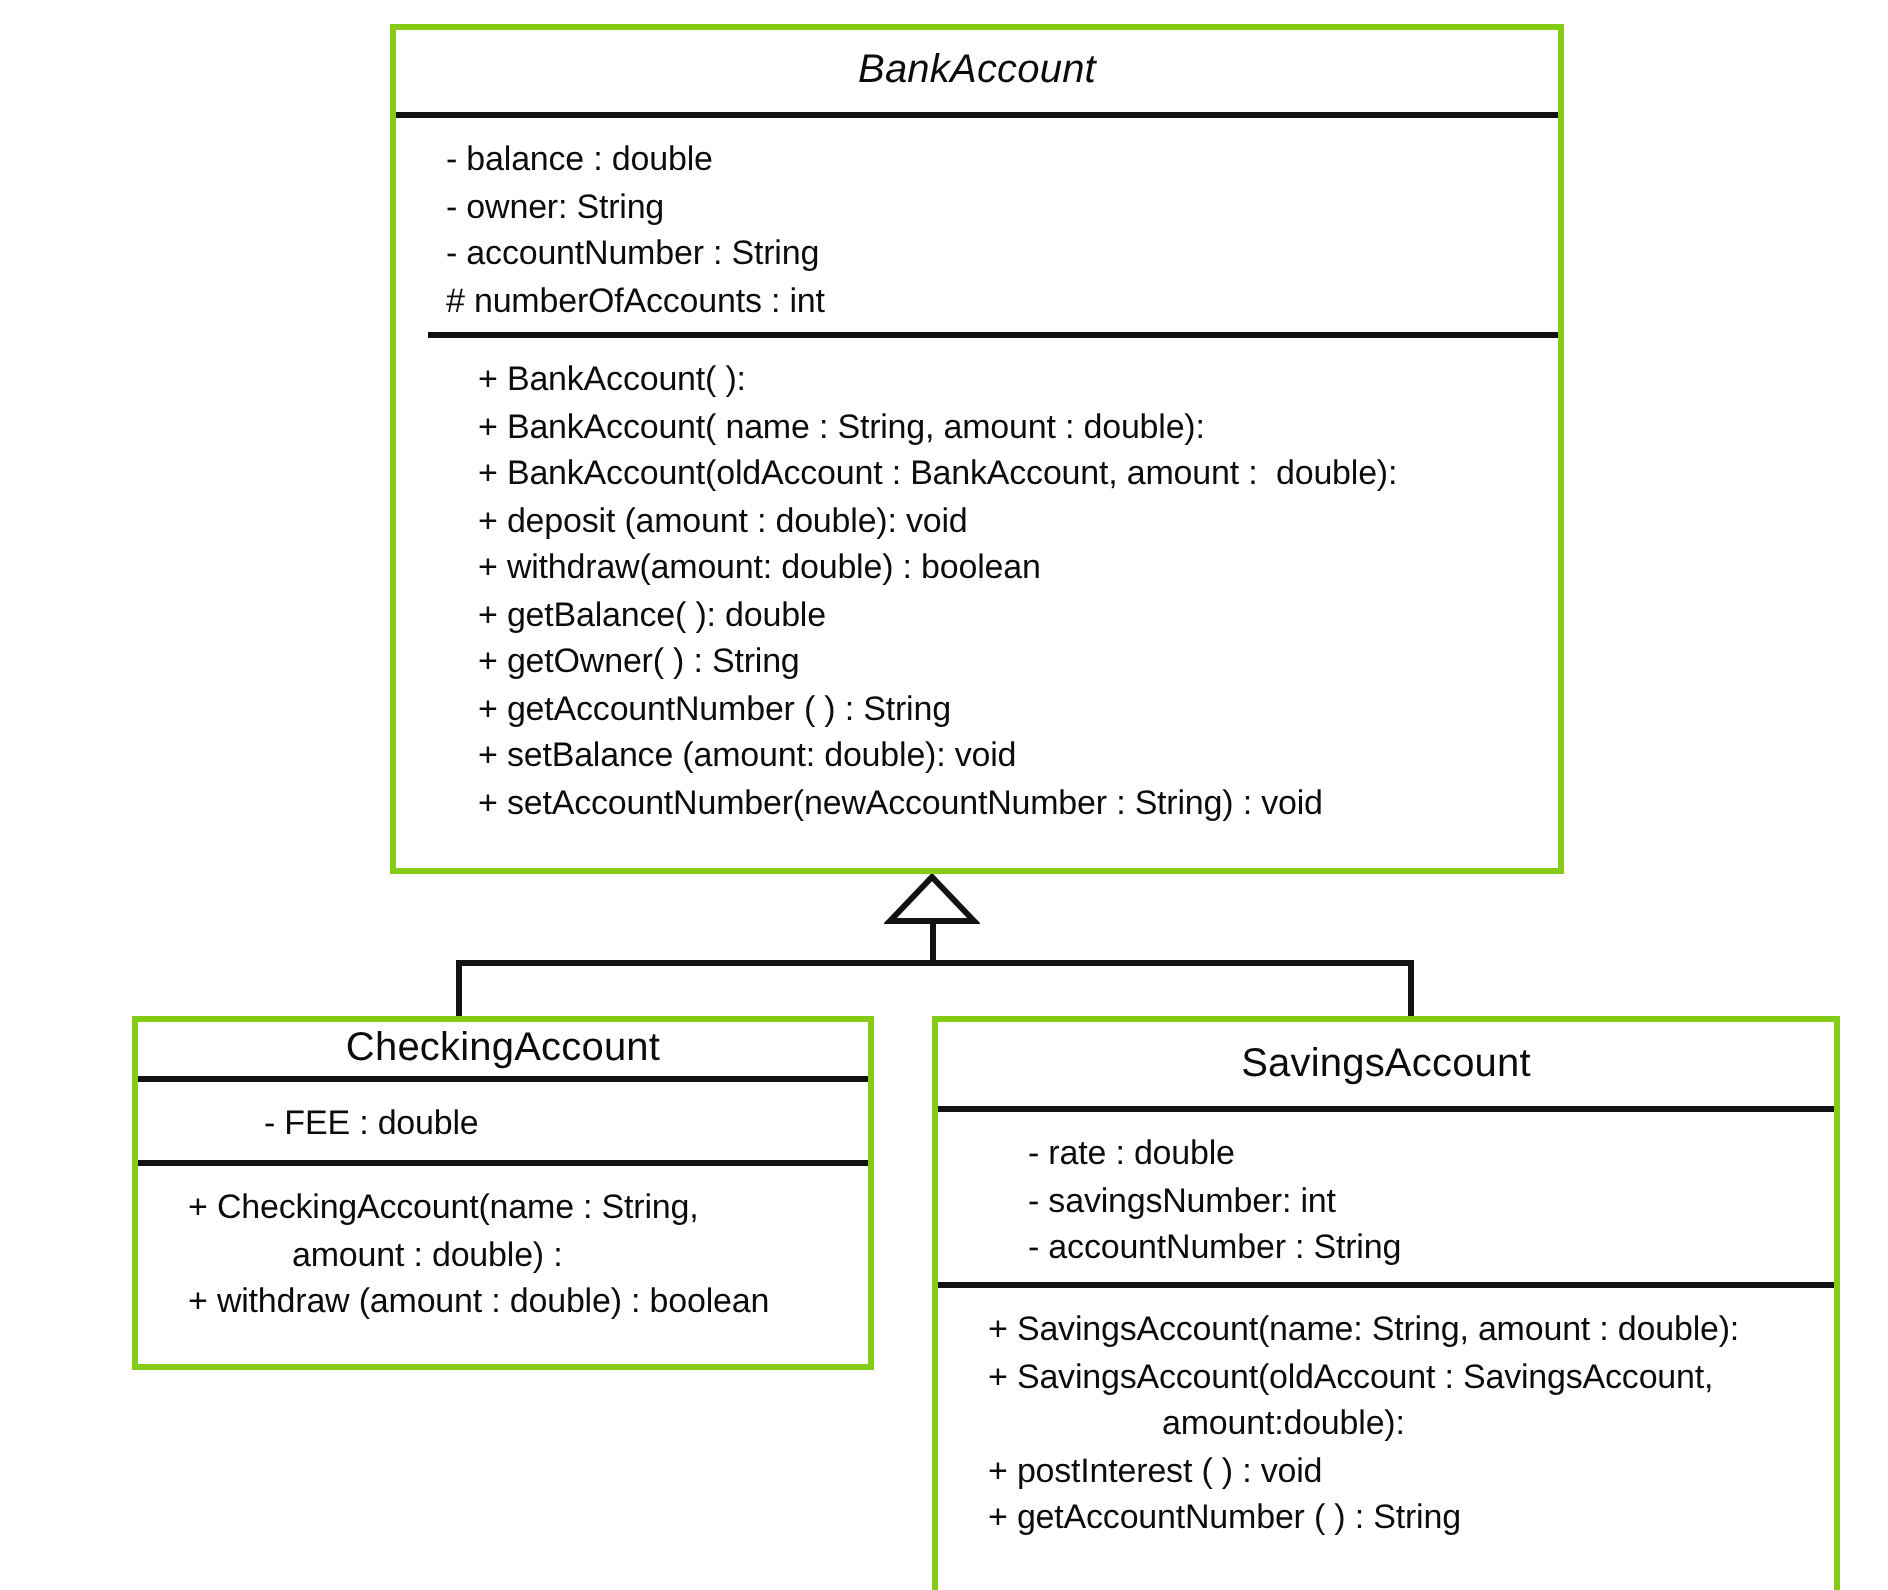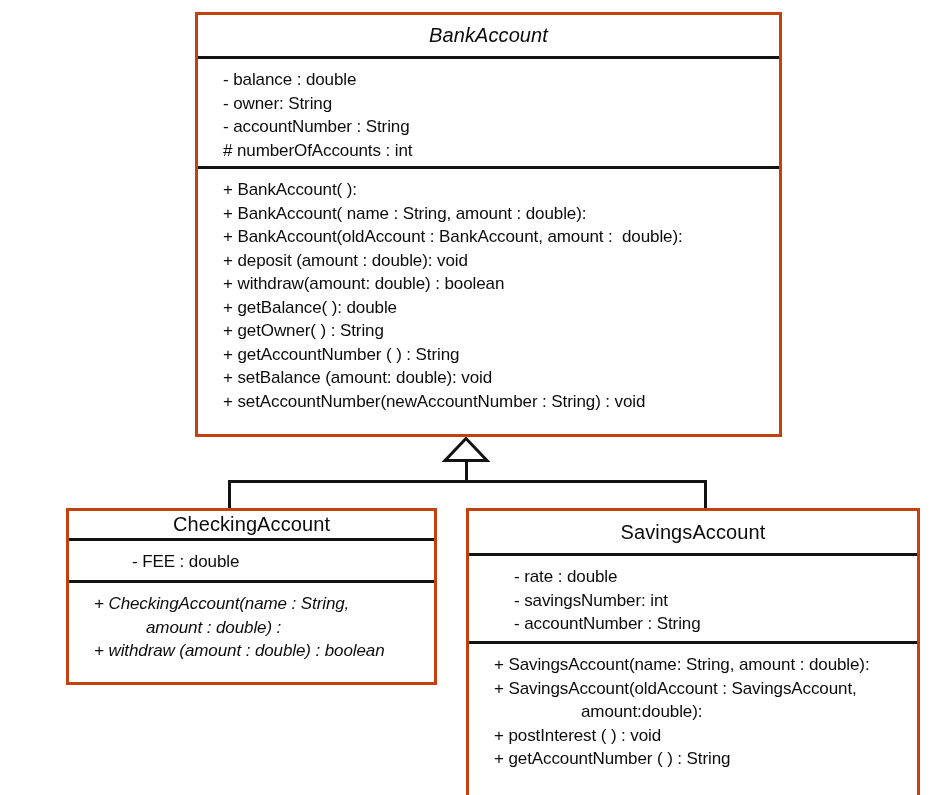--- a/index.html
+++ b/index.html
@@ -20,21 +20,21 @@
     height: 795px;
     background: #ffffff;
     overflow: hidden;
   }
 
   
   .uml-class {
     position: absolute;
     box-sizing: border-box;
     background: #ffffff;
-    border: 3px solid #c2410c;
+    border: 3px solid #84cc16;
     z-index: 3;
   }
 
   .uml-compartment {
     box-sizing: border-box;
     position: relative;
   }
   .uml-compartment + .uml-compartment {
     border-top: 3px solid #121212;
   }
@@ -93,21 +93,21 @@
 
     <div class="uml-compartment uml-title abstract" style="height:41px;">BankAccount</div>
 
     <div class="uml-compartment uml-members" style="height:110px;">
       <div class="uml-member">- balance : double</div>
       <div class="uml-member">- owner: String</div>
       <div class="uml-member">- accountNumber : String</div>
       <div class="uml-member"># numberOfAccounts : int</div>
     </div>
 
-    <div class="uml-compartment uml-members" style="height:262px;">
+    <div class="uml-compartment uml-members" style="height:262px;margin-left:16px;">
       <div class="uml-member">+ BankAccount( ):</div>
       <div class="uml-member">+ BankAccount( name : String, amount : double):</div>
       <div class="uml-member">+ BankAccount(oldAccount : BankAccount, amount :  double):</div>
       <div class="uml-member">+ deposit (amount : double): void</div>
       <div class="uml-member">+ withdraw(amount: double) : boolean</div>
       <div class="uml-member">+ getBalance( ): double</div>
       <div class="uml-member">+ getOwner( ) : String</div>
       <div class="uml-member">+ getAccountNumber ( ) : String</div>
       <div class="uml-member">+ setBalance (amount: double): void</div>
       <div class="uml-member">+ setAccountNumber(newAccountNumber : String) : void</div>
@@ -129,21 +129,21 @@
   <div class="conn-line conn-v" style="left:704px; top:480px; height:31px;"></div>
 
   <div class="uml-class" id="class-checking-account" style="left:66px; top:508px; width:371px; height:177px;">
 
     <div class="uml-compartment uml-title" style="height:27px;">CheckingAccount</div>
 
     <div class="uml-compartment uml-members" style="height:42px;padding-left:38px;">
       <div class="uml-member">- FEE : double</div>
     </div>
 
-    <div class="uml-compartment uml-members" style="height:98px;font-style:italic;">
+    <div class="uml-compartment uml-members" style="height:98px;">
       <div class="uml-member">+ CheckingAccount(name : String,</div>
       <div class="uml-member indent">amount : double) :</div>
       <div class="uml-member">+ withdraw (amount : double) : boolean</div>
     </div>
   </div>
 
   <div class="uml-class" id="class-savings-account" style="left:466px; top:508px; width:454px; height:291px;">
 
     <div class="uml-compartment uml-title" style="height:42px;">SavingsAccount</div>
 

